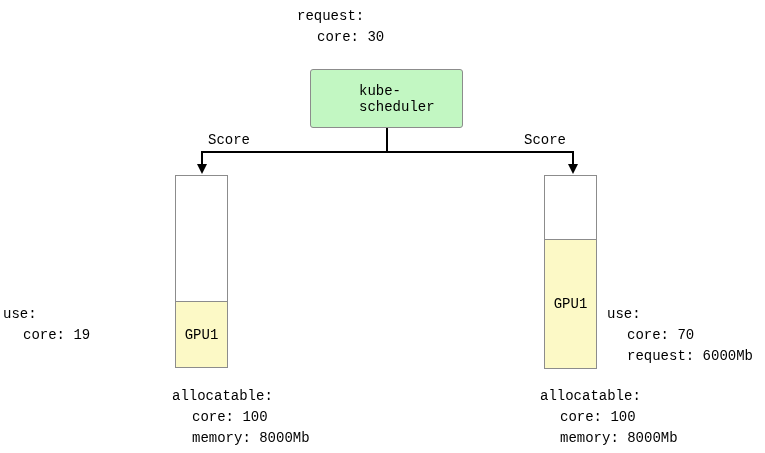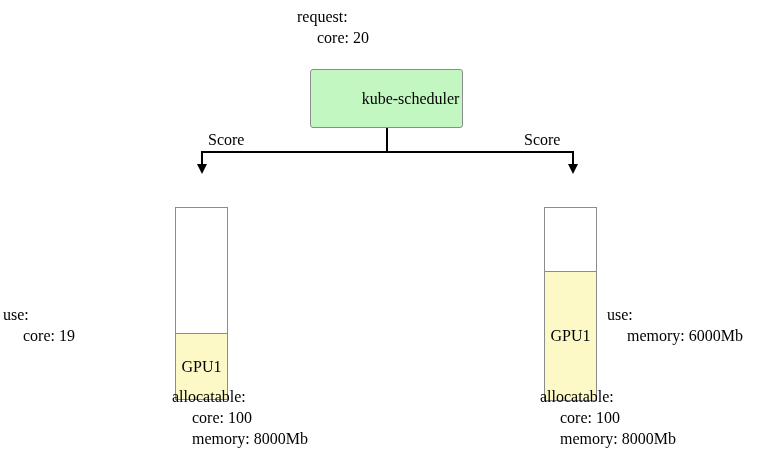--- a/index.html
+++ b/index.html
@@ -5,22 +5,22 @@
   html, body {
     margin: 0;
     padding: 0;
     background: #ffffff;
   }
   .canvas {
     position: relative;
     width: 765px;
     height: 453px;
     background: var(--background, #ffffff);
-    font-family: Liberation Serif, serif;
-    font-size: 16px;
+    font-family: Liberation Mono, monospace;
+    font-size: 14px;
     color: #000000;
     overflow: hidden;
   }
   .text-block {
     position: absolute;
     line-height: 21px;
     white-space: nowrap;
   }
   .text-block .indent {
     padding-left: 20px;
@@ -58,21 +58,20 @@
     border-right: 5px solid transparent;
     border-top: 10px solid var(--line, #000000);
   }
   .node-bar {
     position: absolute;
     top: 175px;
     width: 53px;
     box-sizing: border-box;
     background: #ffffff;
     border: 1px solid var(--node-border, #8c8c8c);
-    margin-top: 32px;
   }
   .node-bar.left  { left: 175px; height: 193px; }
   .node-bar.right { left: 544px; height: 194px; }
   .gpu-fill {
     position: absolute;
     left: 0;
     right: 0;
     bottom: 0;
     background: var(--gpu-fill, #fcf9c6);
     border-top: 1px solid var(--node-border, #8c8c8c);
@@ -83,21 +82,21 @@
   .node-bar.left  .gpu-fill { height: 65px; }
   .node-bar.right .gpu-fill { height: 128px; }
 </style>
 </head>
 <body>
 
 <div class="canvas">
 
   <div class="text-block" style="left:297px; top:6px;">
     <div>request:</div>
-    <div class="indent">core: 20</div>
+    <div class="indent">core: 30</div>
   </div>
 
   <div class="scheduler-box">
     <span>kube-scheduler</span>
   </div>
 
   <div class="line" style="left:386px; top:128px; width:2px; height:25px;"></div>
   <div class="line" style="left:201px; top:151px; width:373px; height:2px;"></div>
   <div class="line" style="left:201px; top:151px; width:2px; height:14px;"></div>
   <div class="line" style="left:572px; top:151px; width:2px; height:14px;"></div>
@@ -119,21 +118,22 @@
     </div>
   </div>
 
   <div class="text-block" style="left:3px; top:304px;">
     <div>use:</div>
     <div class="indent">core: 19</div>
   </div>
 
   <div class="text-block" style="left:607px; top:304px;">
     <div>use:</div>
-    <div class="indent">memory: 6000Mb</div>
+    <div class="indent">core: 70</div>
+    <div class="indent">request: 6000Mb</div>
   </div>
 
   <div class="text-block" style="left:172px; top:386px;">
     <div>allocatable:</div>
     <div class="indent">core: 100</div>
     <div class="indent">memory: 8000Mb</div>
   </div>
 
   <div class="text-block" style="left:540px; top:386px;">
     <div>allocatable:</div>

